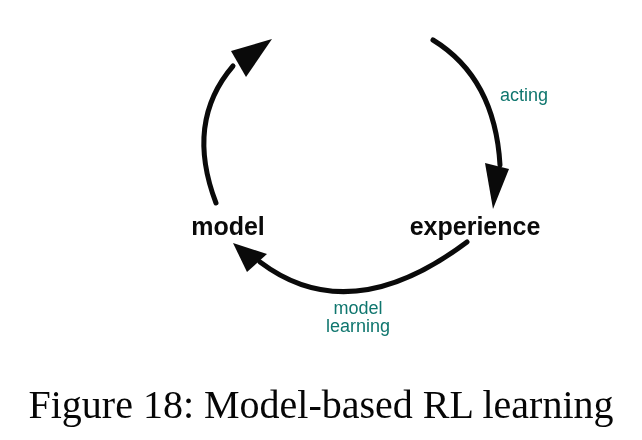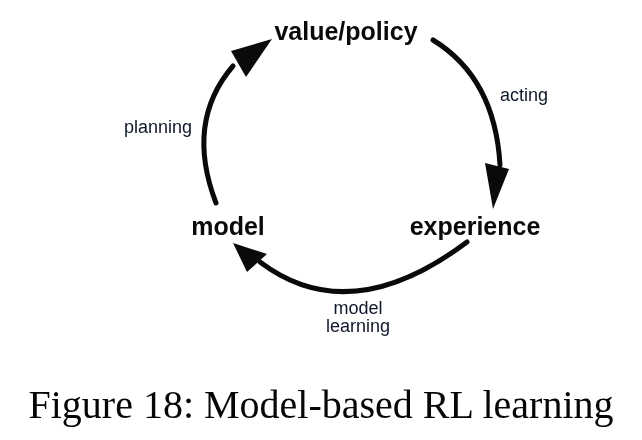--- a/index.html
+++ b/index.html
@@ -33,21 +33,21 @@
     font-weight: bold;
     font-size: 25px;
     letter-spacing: 0px;
     color: #0a0a0a;
     white-space: nowrap;
   }
   .edge-label {
     position: absolute;
     transform: translate(-50%, -50%);
     font-size: 18px;
-    color: #0f172a;
+    color: #0f766e;
     white-space: pre-line;
     text-align: center;
     line-height: 1.0;
   }
   .caption {
     position: absolute;
     left: 0;
     top: 381px;
     width: 642px;
     text-align: center;
@@ -76,30 +76,28 @@
         <path d="M467 242 Q350 330 260 262" fill="none" stroke-width="5" stroke-linecap="round" stroke="#0a0a0a"></path>
         <polygon points="233,243 247,272 267,254" fill="#0a0a0a"></polygon>
       </g>
 
       <g>
         <path d="M216 203 Q185 122 233 66" fill="none" stroke-width="5" stroke-linecap="round" stroke="#0a0a0a"></path>
         <polygon points="272,39 231,51 246,77" fill="#0a0a0a"></polygon>
       </g>
     </svg>
 
-    <div class="node-label" style="left:346px; top:31px;">value/policy</div>
 
     <div class="node-label" style="left:475px; top:226px;">experience</div>
 
     <div class="node-label" style="left:228px; top:226px;">model</div>
 
     <div class="edge-label" style="left:524px; top:95px;">acting</div>
 
     <div class="edge-label" style="left:358px; top:317px;">model
 learning</div>
 
-    <div class="edge-label" style="left:158px; top:127px;">planning</div>
 
   </div>
 
   <div class="caption">Figure 18: Model-based RL learning</div>
 
 </div>
 
 </body></html>

